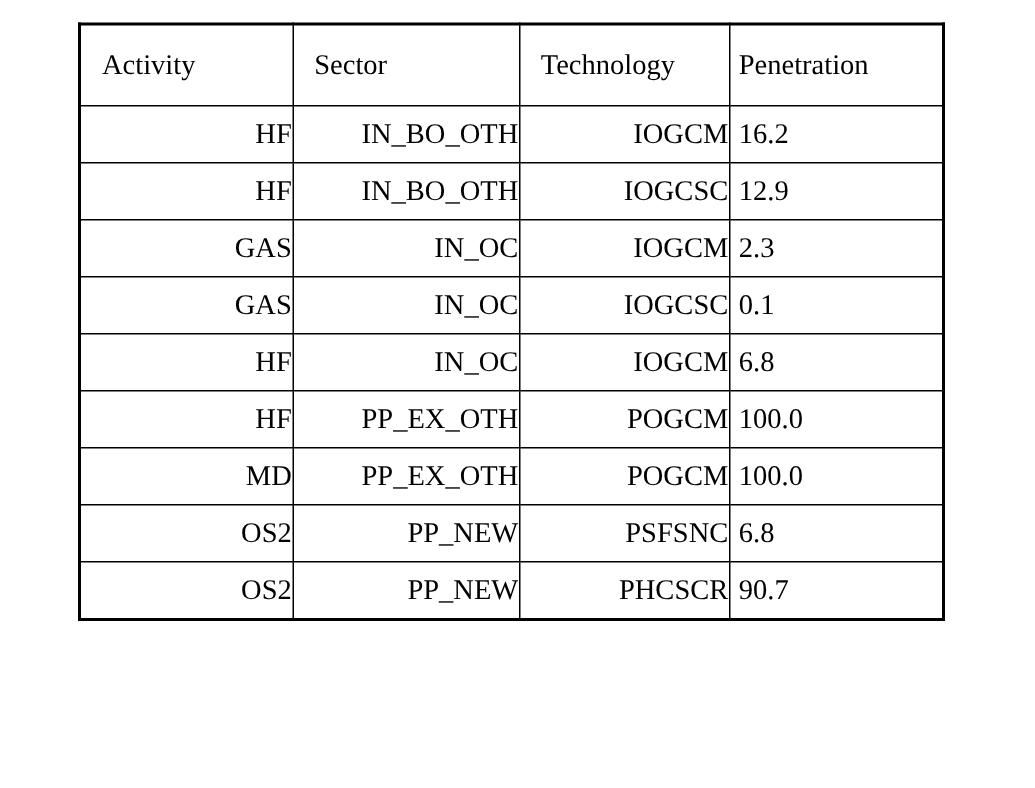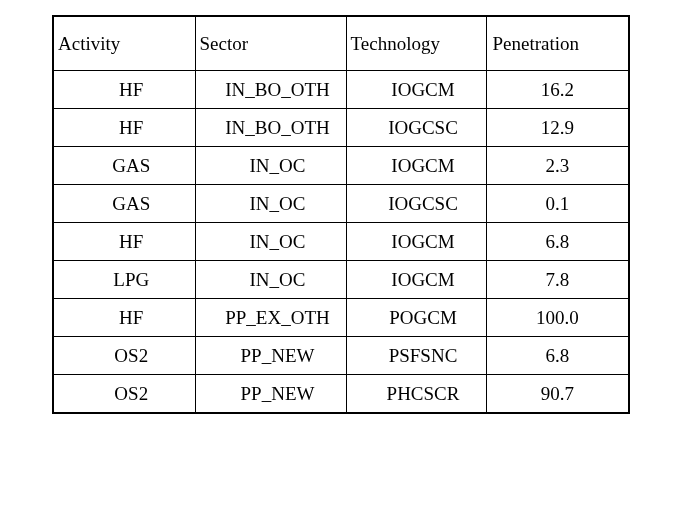--- a/index.html
+++ b/index.html
@@ -40,36 +40,36 @@
     border: 1px solid #000000;
     font-weight: normal;
     font-size: 19px;
     line-height: 1.15;
     color: #000000;
     white-space: nowrap;
     overflow: hidden;
   }
   #data-table thead th {
     height: 53px;
-    padding: 0 0 0 4px;
+    padding: 0 0 0 14px;
     text-align: left;
     vertical-align: middle;
   }
   #data-table thead th.center {
     text-align: left;
     padding: 0 6px;
   }
   #data-table tbody td {
     height: 37px;
     padding: 0 0 0 14px;
-    text-align: center;
+    text-align: right;
     vertical-align: middle;
   }
   #data-table tbody td.num {
-    text-align: center;
+    text-align: left;
     padding: 0 6px;
   }
 </style>
 </head>
 <body>
 
 <div id="canvas">
   <table id="data-table">
     <colgroup>
       <col class="c-activity">
@@ -110,27 +110,27 @@
           <td>IOGCSC</td>
           <td class="num">0.1</td>
         </tr>
         <tr>
           <td>HF</td>
           <td>IN_OC</td>
           <td>IOGCM</td>
           <td class="num">6.8</td>
         </tr>
         <tr>
-          <td>LPG</td>
-          <td>IN_OC</td>
-          <td>IOGCM</td>
-          <td class="num">7.8</td>
+          <td>HF</td>
+          <td>PP_EX_OTH</td>
+          <td>POGCM</td>
+          <td class="num">100.0</td>
         </tr>
         <tr>
-          <td>HF</td>
+          <td>MD</td>
           <td>PP_EX_OTH</td>
           <td>POGCM</td>
           <td class="num">100.0</td>
         </tr>
         <tr>
           <td>OS2</td>
           <td>PP_NEW</td>
           <td>PSFSNC</td>
           <td class="num">6.8</td>
         </tr>

